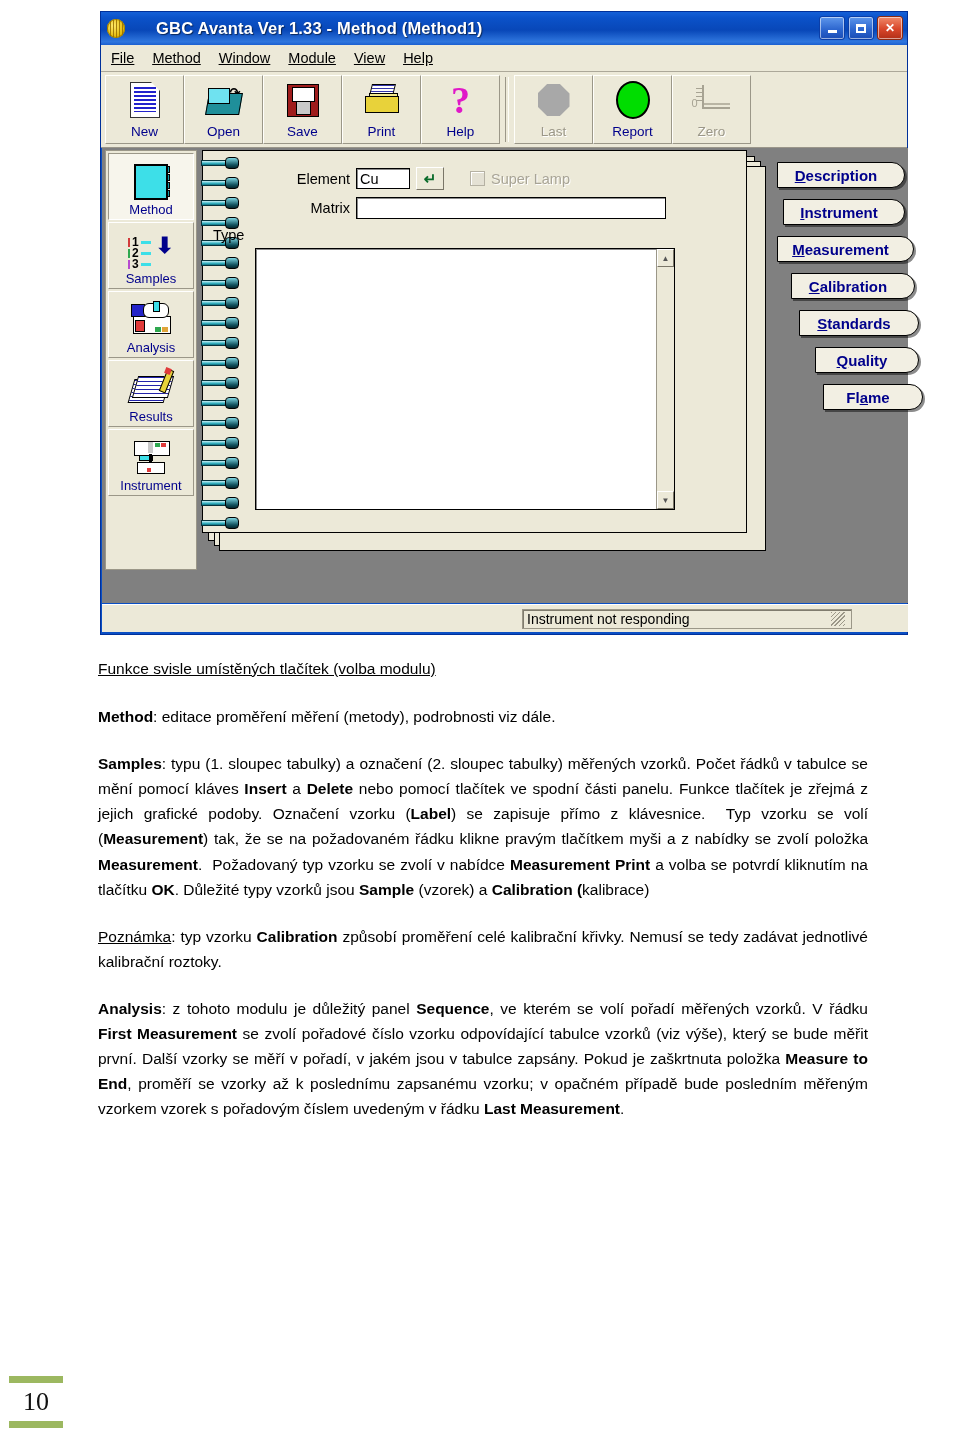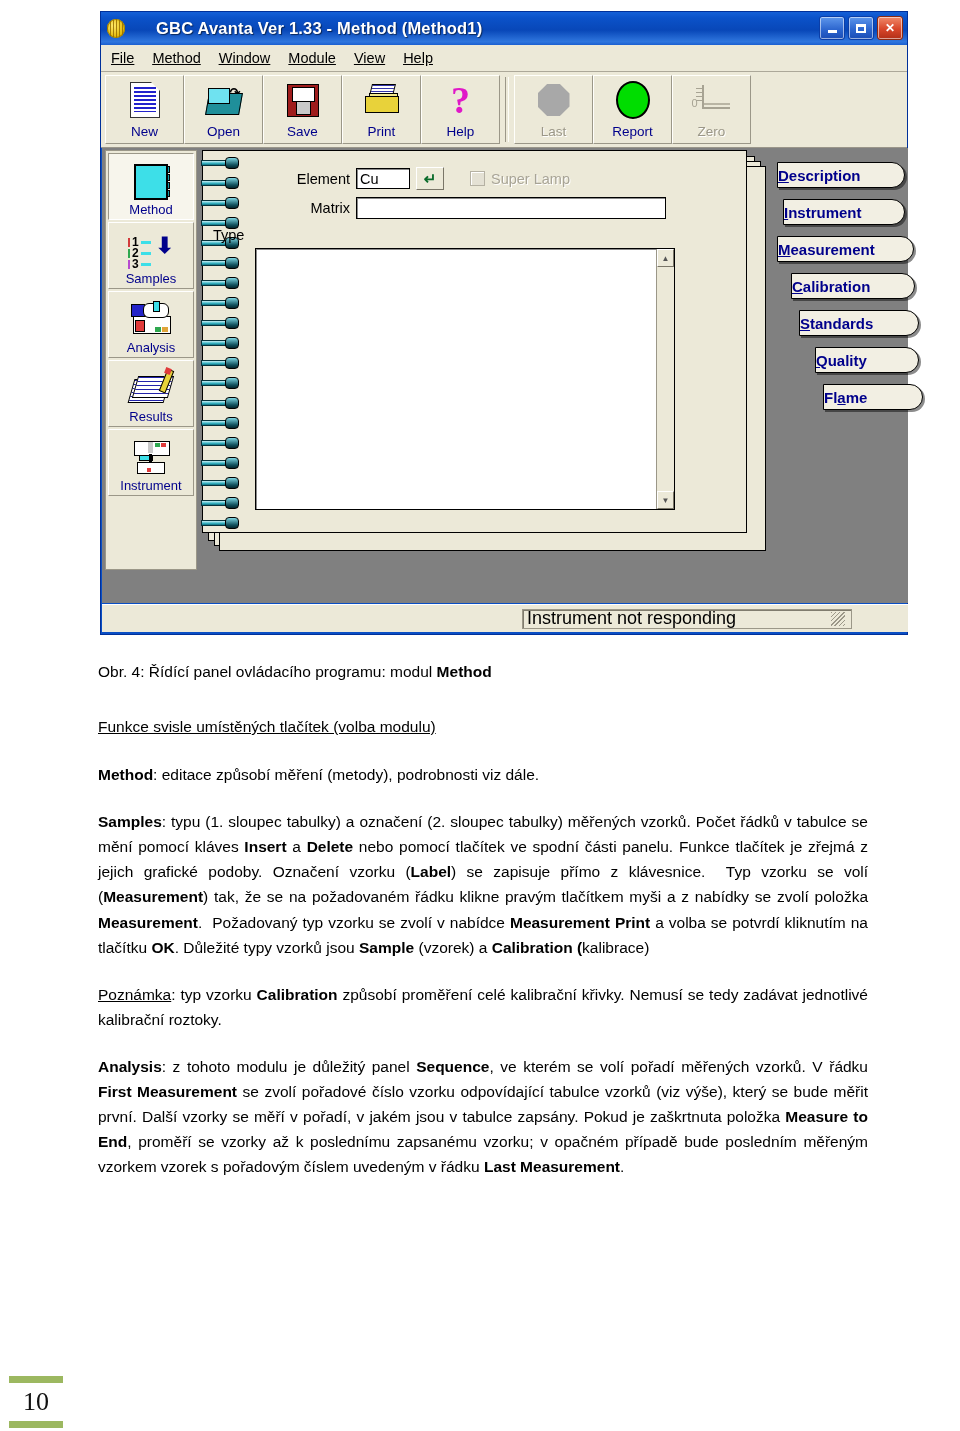--- a/index.html
+++ b/index.html
@@ -178,37 +178,37 @@
   .sbbtn{height:16px;background:#ece9d8;border:1px solid #ece9d8;
     border-right-color:#7a7668;border-bottom-color:#7a7668;border-left-color:#fff;border-top-color:#fff;
     display:flex;align-items:center;justify-content:center;font-size:8px;color:#555;}
 
   
   #tabs{position:absolute;left:575px;top:12px;width:200px;}
   .tabbtn{
     position:relative;height:26px;margin-bottom:11px;
     background:#f2efe3;border:1px solid #000;
     border-radius:0 13px 13px 0;
-    display:flex;align-items:center;
+    display:flex;align-items:center;justify-content:center;
     box-shadow:2px 2px 0 rgba(0,0,0,.45);
     font-size:15px;font-weight:bold;color:#00008b;
     padding-right:10px;box-sizing:border-box;
   }
   .tabbtn u{text-decoration:underline;}
 
   #statusbar{
     position:absolute;left:1px;top:592px;width:806px;height:28px;
     background:#ece9d8;border-top:1px solid #fff;box-sizing:border-box;
     display:flex;align-items:center;
   }
   #statuspanel{
     margin-left:420px;height:20px;min-width:330px;
     border:1px solid #9b9788;box-shadow:inset 1px 1px 0 #807c6e;
     background:#ece9d8;display:flex;align-items:center;padding:0 4px;
-    font-size:18px;color:#000;box-sizing:border-box;text-align:right;
+    font-size:14px;color:#000;box-sizing:border-box;text-align:right;
   }
   #grip{margin-left:auto;margin-right:2px;width:14px;height:14px;
     background:repeating-linear-gradient(135deg,#9b9788 0 1px,transparent 1px 3px);}
 
   
   #doc{
     position:absolute;left:98px;top:660px;width:770px;
     color:#000;
   }
   .cap{font-size:15.5px;line-height:1.55;margin-bottom:34px;}
@@ -560,30 +560,27 @@
   <div id="statusbar">
     <div id="statuspanel">
       <span>Instrument not responding</span>
       <span id="grip"></span>
     </div>
   </div>
 </div>
 
 <div id="doc">
 
-  <div class="cap">
-    <span>Obr. 4: Řídící panel ovládacího programu: modul </span><b>Method</b>
-  </div>
 
   <div class="head">
     <span>Funkce svisle umístěných tlačítek (volba modulu)</span>
   </div>
 
   <div class="para">
-    <b>Method</b><span>: editace způsobí měření (metody), podrobnosti viz dále.</span>
+    <b>Method</b><span>: editace proměření měření (metody), podrobnosti viz dále.</span>
   </div>
 
   <div class="para">
     <b>Samples</b>: typu (1. sloupec tabulky) a označení (2. sloupec tabulky) měřených vzorků. Počet řádků
     v tabulce se mění pomocí kláves <b>Insert</b> a <b>Delete</b> nebo pomocí tlačítek ve spodní části
     panelu. Funkce tlačítek je zřejmá z jejich grafické podoby. Označení vzorku (<b>Label</b>) se
     zapisuje přímo z klávesnice.&nbsp; Typ vzorku se volí (<b>Measurement</b>) tak, že se na požadovaném
     řádku klikne pravým tlačítkem myši a z nabídky se zvolí položka <b>Measurement</b>.&nbsp; Požadovaný typ
     vzorku se zvolí v nabídce <b>Measurement Print</b> a volba se potvrdí kliknutím na tlačítku <b>OK</b>.
     Důležité typy vzorků jsou <b>Sample</b> (vzorek) a <b>Calibration (</b>kalibrace)

